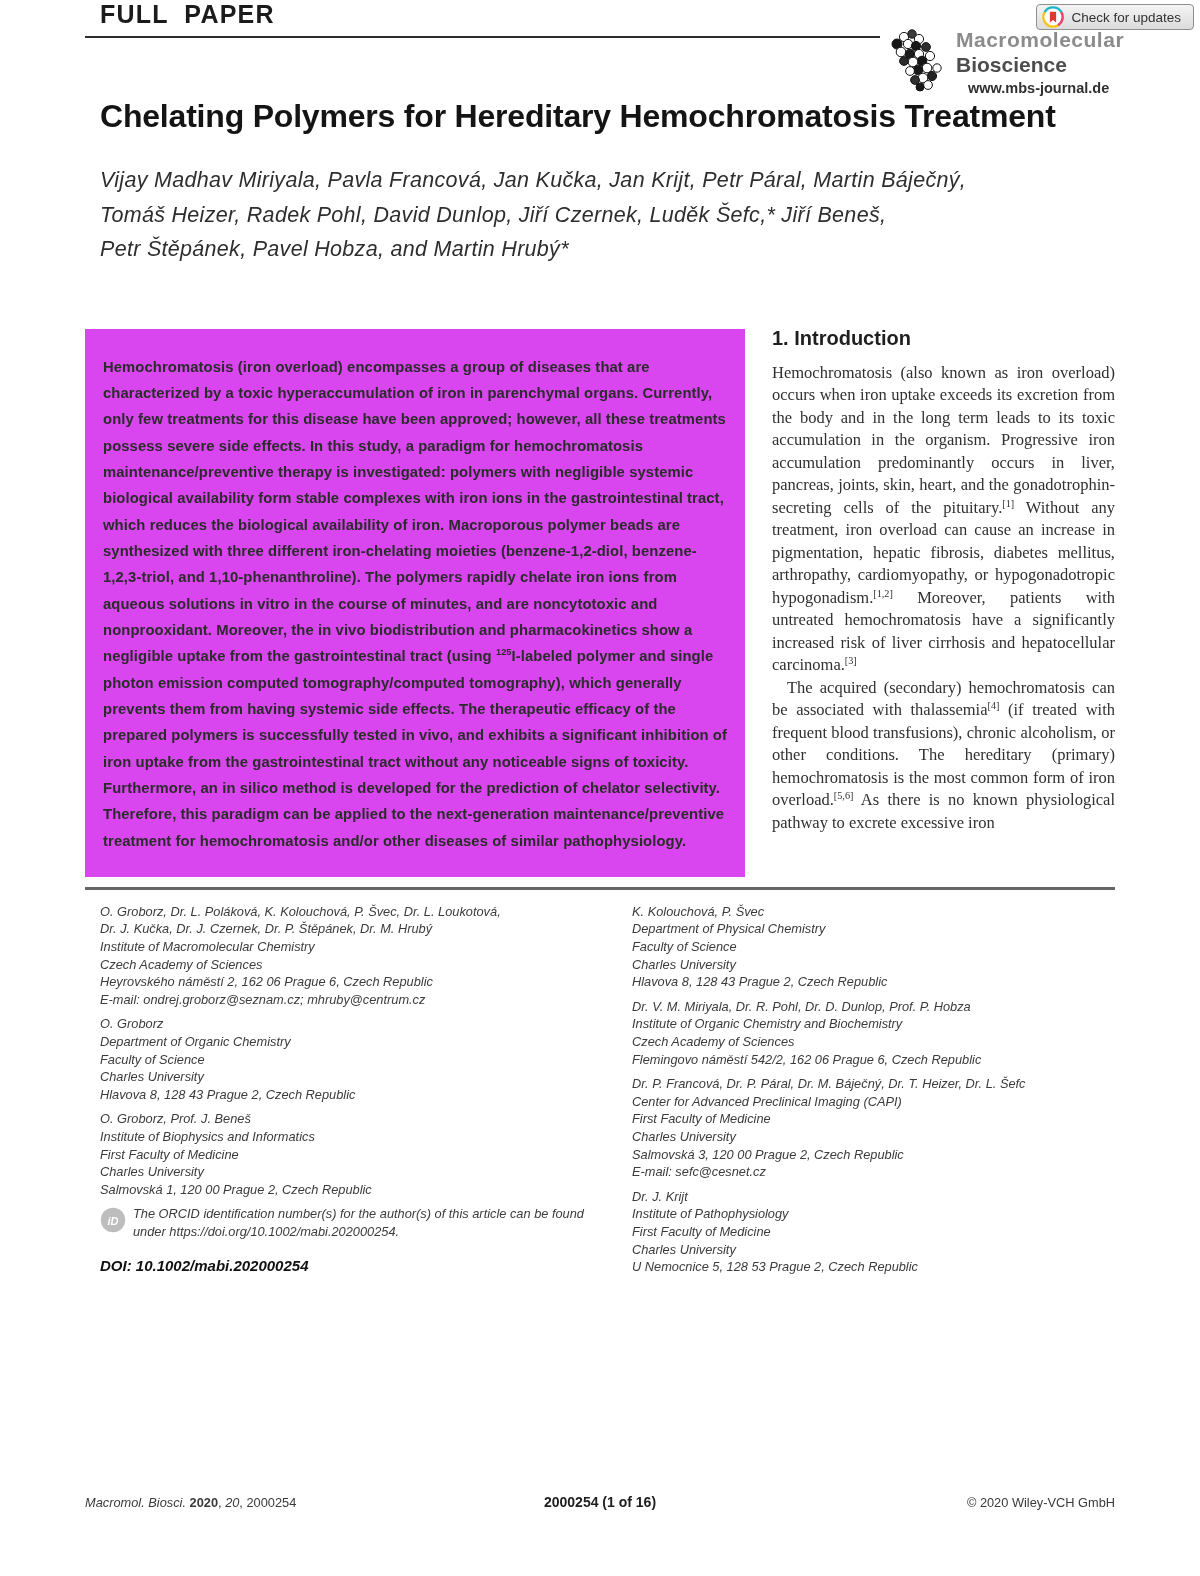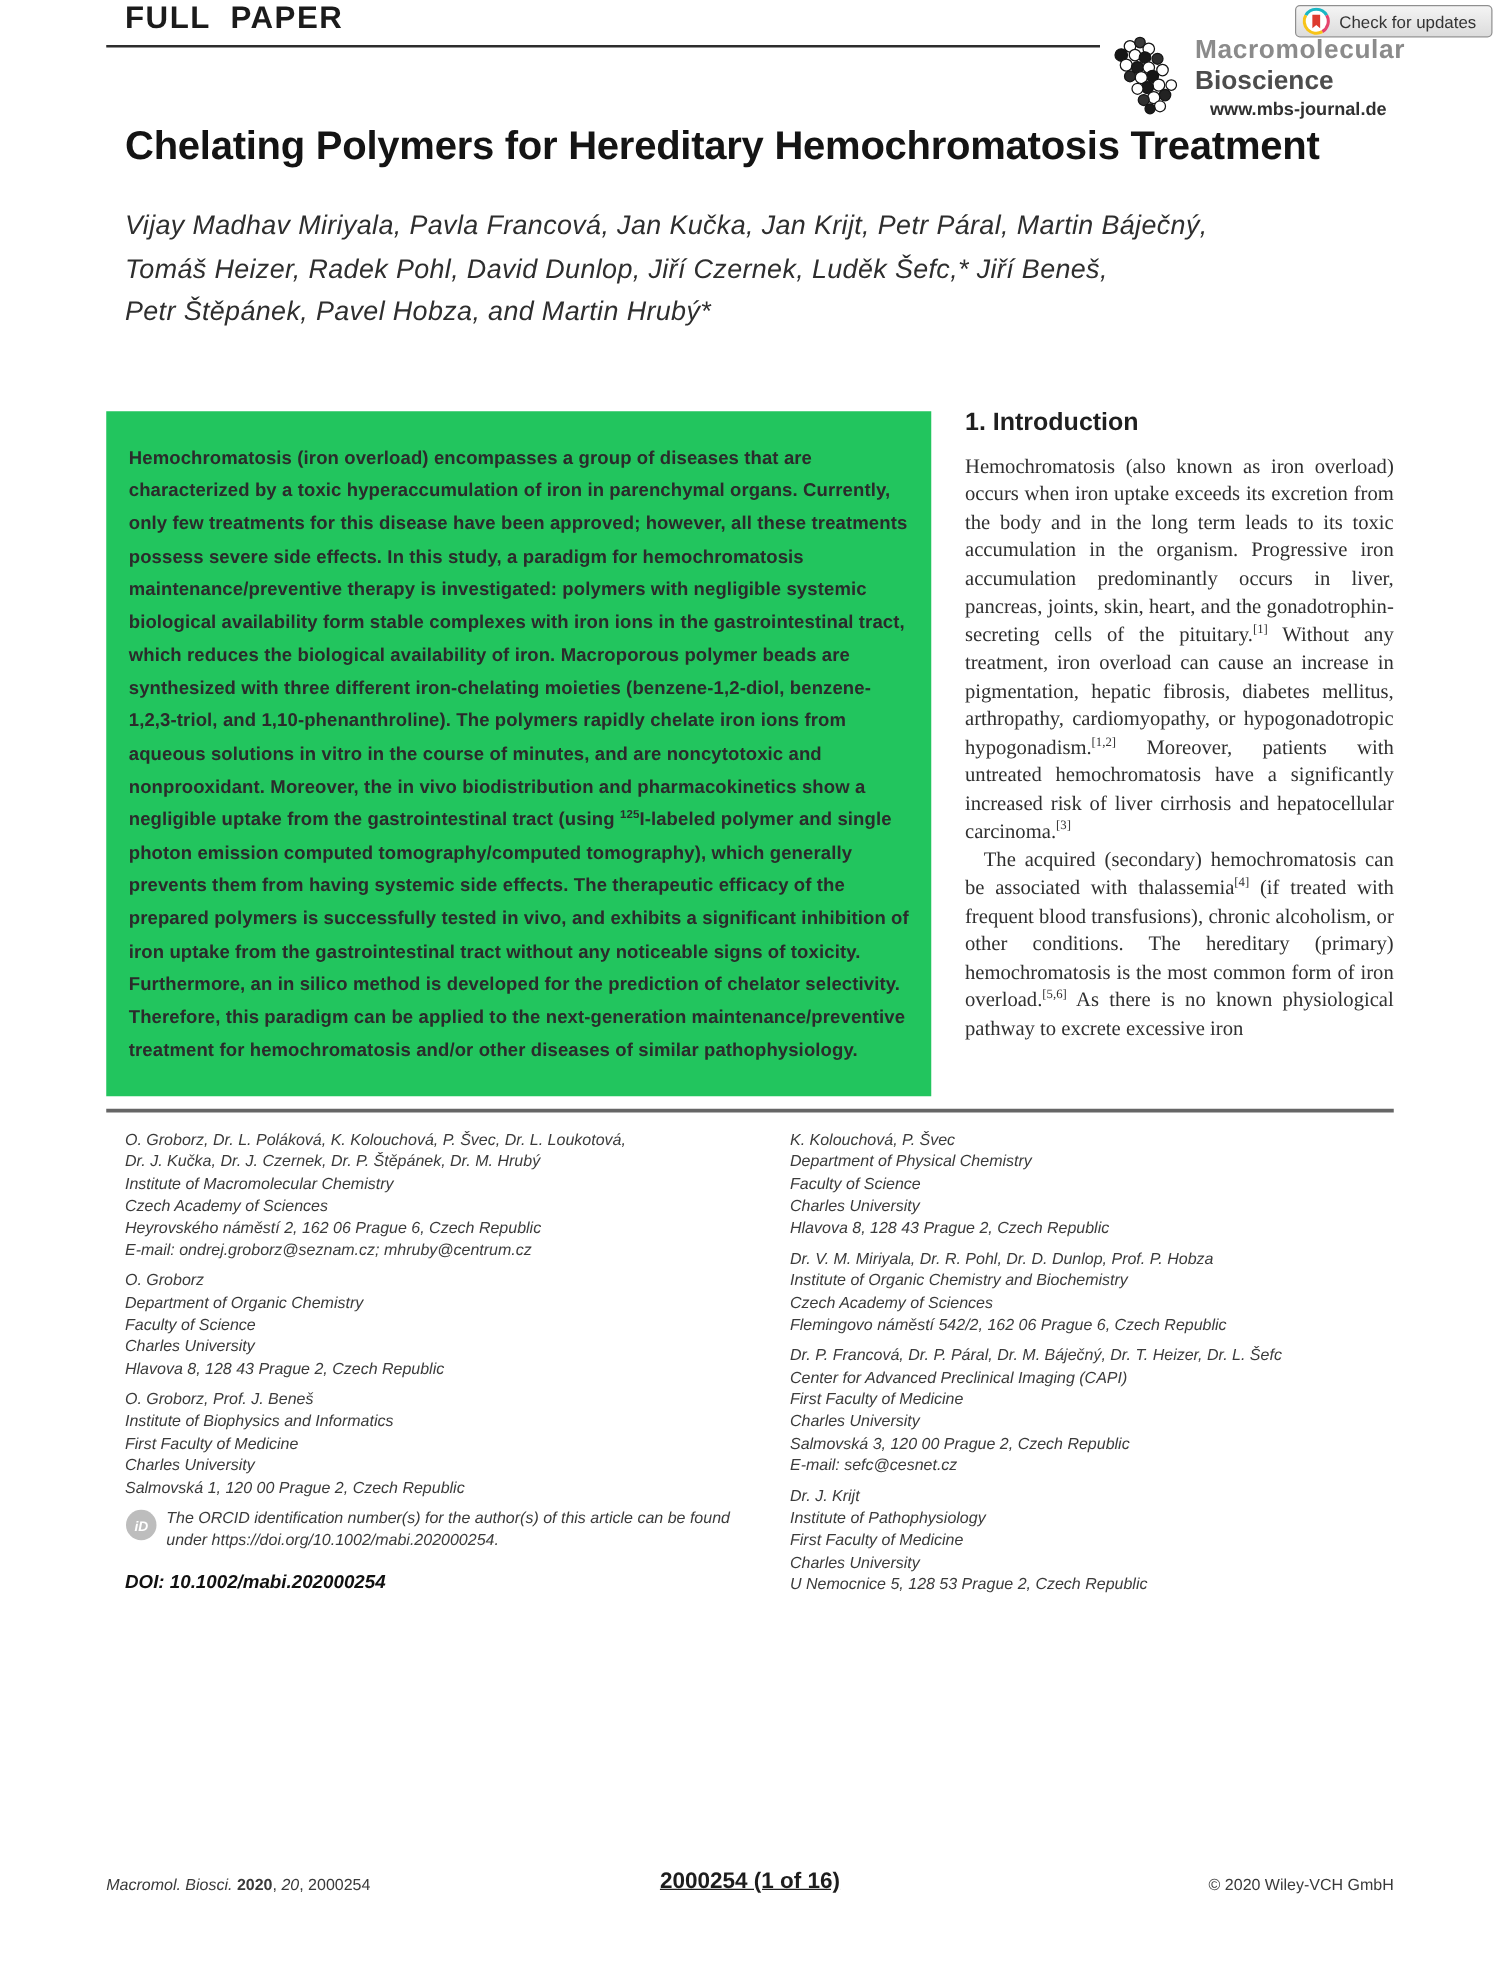--- a/index.html
+++ b/index.html
@@ -33,21 +33,21 @@
     margin:56px 0 0 100px; width:960px;
     font-size:32px; font-weight:bold; line-height:1.42; color:#141414; letter-spacing:-0.2px;
   }
   .authors-block {
     margin:24px 0 0 100px; width:1010px;
     font-size:21.5px; font-style:italic; color:#2e2e2e; letter-spacing:0.3px;
   }
   .authors-block div { line-height:1.6; }
   
   .main-cols { display:flex; margin:62px 0 0 85px; width:1030px; gap:27px; align-items:flex-start; }
-  .abstract-box { width:660px; background:#22c55e; padding:25px 17px 23px 18px; }
+  .abstract-box { width:660px; background:#d946ef; padding:25px 17px 23px 18px; }
   .abstract-text {
     font-size:14.8px; font-weight:bold; line-height:1.78; color:#2b2b2b; letter-spacing:0.1px;
   }
   .intro-col { width:343px; }
   .intro-heading { font-size:20px; font-weight:bold; color:#1f1f1f; margin-top:-2px; }
   .intro-para {
     font-family:"Liberation Serif","DejaVu Serif",serif;
     font-size:16.5px; line-height:22.5px; color:#303030; text-align:justify; margin-top:12px;
   }
   .intro-para.second { margin-top:0; text-indent:15px; }
@@ -63,21 +63,21 @@
   .orcid-row { display:flex; margin-top:4px; }
   .orcid-icon { flex:0 0 auto; margin:2px 7px 0 0; }
   .orcid-text { width:460px; font-size:12.8px; color:#3b3b3b; line-height:17.6px; }
   .doi-line { margin-top:16px; font-size:15px; font-weight:bold; color:#111111; }
   
   .footer {
     position:absolute; top:1494px; left:85px; width:1030px;
     display:flex; align-items:flex-end; font-size:12.8px; color:#3a3a3a;
   }
   .footer-citation { flex:1; text-align:left; }
-  .footer-pageinfo { flex:0 0 auto; font-size:18px; font-weight:bold; color:#1d1d1d;text-decoration:underline; }
+  .footer-pageinfo { flex:0 0 auto; font-size:14px; font-weight:bold; color:#1d1d1d; }
   .footer-copyright { flex:1; text-align:right; }
 </style>
 </head>
 <body>
 
 <div class="page">
 
   <div class="badge">
     <svg class="crossmark" width="22" height="22" viewBox="0 0 24 24">
       <circle cx="12" cy="12" r="10.4" fill="#ffffff"></circle>

